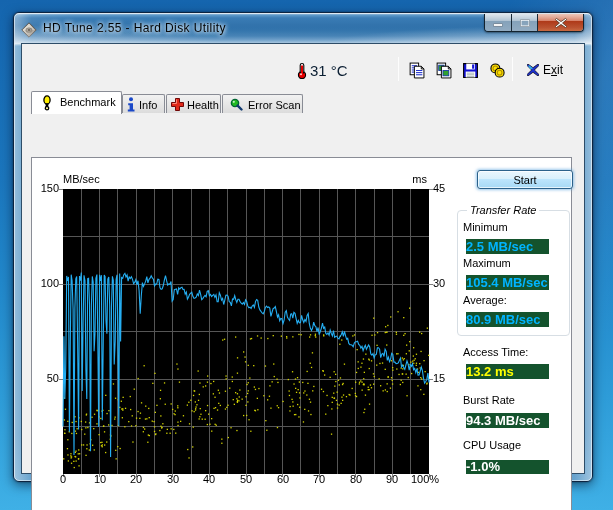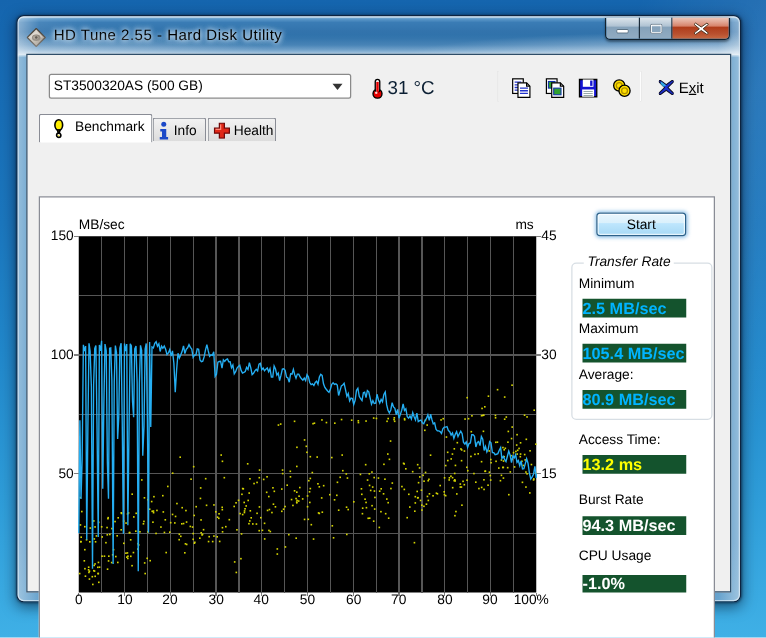--- a/index.html
+++ b/index.html
@@ -50,21 +50,21 @@
 
 .tab { position:absolute; font-size:11px; color:#000; border:1px solid #898c95; border-bottom:none;
   border-radius:2px 2px 0 0; background:linear-gradient(180deg,#f2f2f2,#dcdcdc); z-index:3; }
 .tab.active { background:#fff; z-index:5; }
 .tab span.lab { position:absolute; left:22px; top:4px; white-space:nowrap; }
 .tab svg { position:absolute; left:5px; top:3px; }
 .page { position:absolute; left:9px; top:69px; width:541px; height:358px; background:#fff;
   border:1px solid #898c95; z-index:4;margin-top:44px; }
 
 
-.startbtn { position:absolute; left:445px; top:12px; width:72px; height:19px;
+.startbtn { position:absolute; left:445px; top:12px; width:96px; height:19px;
   border:1px solid #2c628b; border-radius:3px; font-size:11px; text-align:center; line-height:18px; color:#000;
   background:linear-gradient(180deg,#eaf6fd 0%,#d9f0fc 45%,#bee6fd 46%,#a7d9f5 100%);
   box-shadow:0 0 3px 1px rgba(88,163,221,0.6), inset 0 0 0 1px rgba(255,255,255,0.7); }
 .grp { position:absolute; left:425px; top:52px; width:113px; height:126px;
   border:1px solid #d7dee4; border-radius:4px;font-style:italic; }
 .grp .leg { position:absolute; left:9px; top:-7px; background:#fff; padding:0 3px; font-size:11px; }
 .lab { position:absolute; font-size:11px; color:#000; white-space:nowrap; }
 .vbox { position:absolute; left:434px; width:83px; height:15px; background:#14532d; color:#00b4ff;
   font-size:13px; font-weight:bold; text-align:left; line-height:15px; }
 </style></head><body>
@@ -100,21 +100,20 @@
         </svg>
       </div>
     <div class="cap close">
         <svg width="13" height="11" viewBox="0 0 12 10">
           <path d="M1.8,0.8 L6,3.7 L10.2,0.8 L11.3,1.8 L7.4,5 L11.3,8.2 L10.2,9.2 L6,6.3 L1.8,9.2 L0.7,8.2 L4.6,5 L0.7,1.8 Z" fill="#fff" stroke="#46321e" stroke-width="0.7"></path>
         </svg>
       </div>
   </div>
   <div class="client">
 
-    <div class="combo">ST3500320AS (500 GB)<span class="arr"></span></div>
     <svg class="ticon" style="left:274px" viewBox="0 0 17 17">
       <circle cx="6" cy="13" r="3.6" fill="#e60000" stroke="#000" stroke-width="1.1"></circle>
       <rect x="4.2" y="1.5" width="3.6" height="10" rx="1.8" fill="#fff" stroke="#000" stroke-width="1.1"></rect>
       <rect x="5" y="3.5" width="2" height="8.5" fill="#e60000"></rect>
       <circle cx="5" cy="12.2" r="1" fill="#ffd0d0"></circle>
     </svg>
     <div class="temp">31 °C</div>
     <div class="tsep" style="left:376px"></div>
     <svg class="ticon" style="left:386px" viewBox="0 0 16 16">
       <rect x="2" y="1" width="8" height="11" fill="#fff" stroke="#000" stroke-width="0.9"></rect>
@@ -180,20 +179,28 @@
           <path d="M1.2,6.2 L6,6.2 L6,12.5 L7.5,12.5 L7.5,14.5 L0.8,14.5 L0.8,12.5 L2.6,12.5 L2.6,8.2 L1.2,8.2 Z" fill="#1a48c8"></path>
         </svg>
       <span class="lab" style="left:16px">Info</span>
     </div>
     <div class="tab" style="left:144px;top:50px;width:55px;height:19px;">
       <svg width="13" height="13" viewBox="0 0 13 13" style="top:3px;left:4px">
           <path d="M4.5,0.5 H8.5 V4.5 H12.5 V8.5 H8.5 V12.5 H4.5 V8.5 H0.5 V4.5 H4.5 Z" fill="#e02818" stroke="#700808" stroke-width="1"></path>
           <path d="M5.5,1.5 V5.5 H1.5" stroke="#ff8878" stroke-width="1" fill="none"></path>
         </svg>
       <span class="lab" style="left:20px">Health</span>
+    </div>
+    <div class="tab" style="left:200px;top:50px;width:81px;height:19px;">
+      <svg width="13" height="13" viewBox="0 0 13 13" style="top:3px;left:7px">
+          <circle cx="5" cy="5" r="3.6" fill="#22bb22" stroke="#063" stroke-width="1.4"></circle>
+          <circle cx="3.8" cy="3.8" r="1.1" fill="#bff0bf"></circle>
+          <path d="M7.6,7.6 L11.5,11.5" stroke="#123a70" stroke-width="2.4" stroke-linecap="round"></path>
+        </svg>
+      <span class="lab" style="left:25px">Error Scan</span>
     </div>
 
     <div class="page">
       <svg width="540" height="357" style="position:absolute;left:0;top:0" font-family="Liberation Sans, sans-serif" fill="#000">
 <rect x="31.0" y="31.0" width="366.0" height="285.0" fill="#000"></rect>
 <g shape-rendering="crispEdges" stroke="#565656" stroke-width="1">
             <line x1="49.3" y1="31.0" x2="49.3" y2="316.0"></line>
             <line x1="67.6" y1="31.0" x2="67.6" y2="316.0"></line>
             <line x1="85.9" y1="31.0" x2="85.9" y2="316.0"></line>
             <line x1="104.2" y1="31.0" x2="104.2" y2="316.0"></line>

